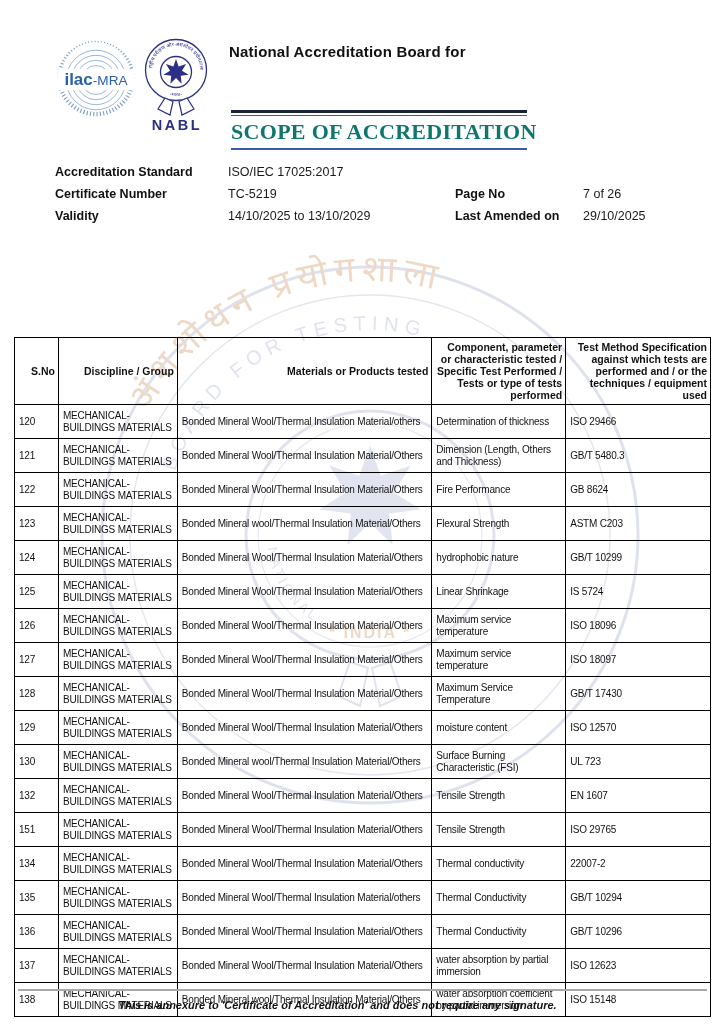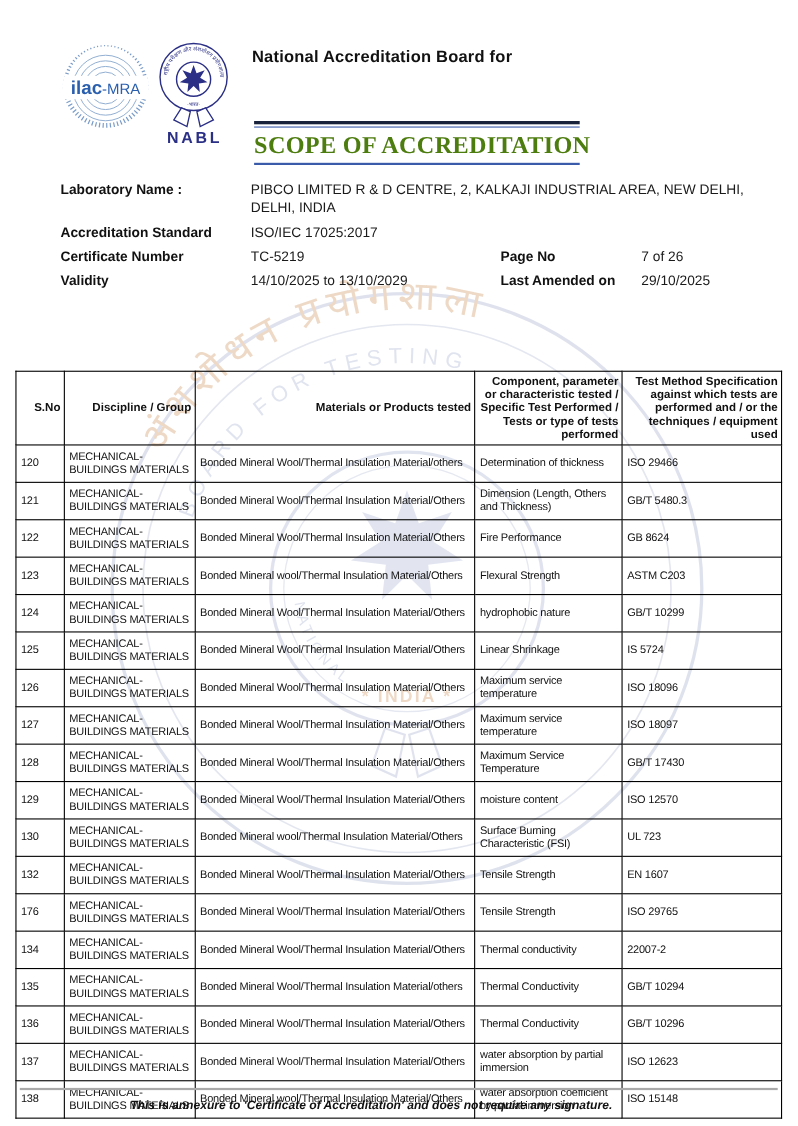--- a/index.html
+++ b/index.html
@@ -10,21 +10,21 @@
   
   .logo-ilac{position:absolute;left:56px;top:40px;width:80px;height:80px;}
   .logo-nabl{position:absolute;left:143px;top:34px;width:66px;height:99px;}
   .org-title{position:absolute;left:229px;top:38px;font-size:15px;font-weight:bold;
              line-height:27px;color:#111;letter-spacing:0.2px;z-index:2;}
   .scope-box{position:absolute;left:231px;top:110px;width:296px;z-index:2;}
   .scope-rule-a{height:3px;background:#18223a;margin-bottom:2px;}
   .scope-rule-b{height:1px;background:#3a5ba9;}
   .scope-rule-c{height:2px;background:#3a5ba9;}
   .scope-box h2{margin:3px 0 3px;font-family:"Liberation Serif",serif;font-size:22px;
-                font-weight:bold;text-align:center;letter-spacing:0.3px;color:#4d7c0f;white-space:nowrap;}
+                font-weight:bold;text-align:center;letter-spacing:0.3px;color:#0f766e;white-space:nowrap;}
   
   .info{position:absolute;left:55px;top:164px;right:38px;z-index:2;font-size:12.5px;}
   .info-row{display:grid;grid-template-columns:173px 227px 128px 1fr;margin-bottom:5px;line-height:17px;}
   .info-row .lbl{font-weight:bold;color:#111;}
   .span3{grid-column:2/5;}
   
   .scope-table{position:absolute;left:14px;top:337px;width:697px;border-collapse:collapse;z-index:1;
                background:transparent;}
   .scope-table,.scope-table th,.scope-table td{border:1.5px solid #000;}
   .scope-table th{font-size:10.5px;font-weight:bold;text-align:right;padding:2px 3px;height:62px;
@@ -113,24 +113,20 @@
 
   <div class="scope-box">
     <div class="scope-rule-a"></div>
     <div class="scope-rule-b"></div>
     <h2>SCOPE OF ACCREDITATION</h2>
     <div class="scope-rule-c"></div>
   </div>
 
   <div class="info">
     <div class="info-row">
-      <span class="lbl">Laboratory Name :</span>
-      <span class="span3">PIBCO LIMITED R &amp; D CENTRE, 2, KALKAJI INDUSTRIAL AREA, NEW DELHI, DELHI, INDIA</span>
-    </div>
-    <div class="info-row">
       <span class="lbl">Accreditation Standard</span>
       <span class="span3">ISO/IEC 17025:2017</span>
     </div>
     <div class="info-row">
       <span class="lbl">Certificate Number</span>
       <span>TC-5219</span>
       <span class="lbl">Page No</span>
       <span>7 of 26</span>
     </div>
     <div class="info-row">
@@ -237,21 +233,21 @@
       <td class="c-method">UL 723</td>
     </tr>
         <tr>
       <td class="c-sno">132</td>
       <td class="c-disc">MECHANICAL- BUILDINGS MATERIALS</td>
       <td class="c-mat">Bonded Mineral Wool/Thermal Insulation Material/Others</td>
       <td class="c-comp">Tensile Strength</td>
       <td class="c-method">EN 1607</td>
     </tr>
         <tr>
-      <td class="c-sno">176</td>
+      <td class="c-sno">151</td>
       <td class="c-disc">MECHANICAL- BUILDINGS MATERIALS</td>
       <td class="c-mat">Bonded Mineral Wool/Thermal Insulation Material/Others</td>
       <td class="c-comp">Tensile Strength</td>
       <td class="c-method">ISO 29765</td>
     </tr>
         <tr>
       <td class="c-sno">134</td>
       <td class="c-disc">MECHANICAL- BUILDINGS MATERIALS</td>
       <td class="c-mat">Bonded Mineral Wool/Thermal Insulation Material/Others</td>
       <td class="c-comp">Thermal conductivity</td>

